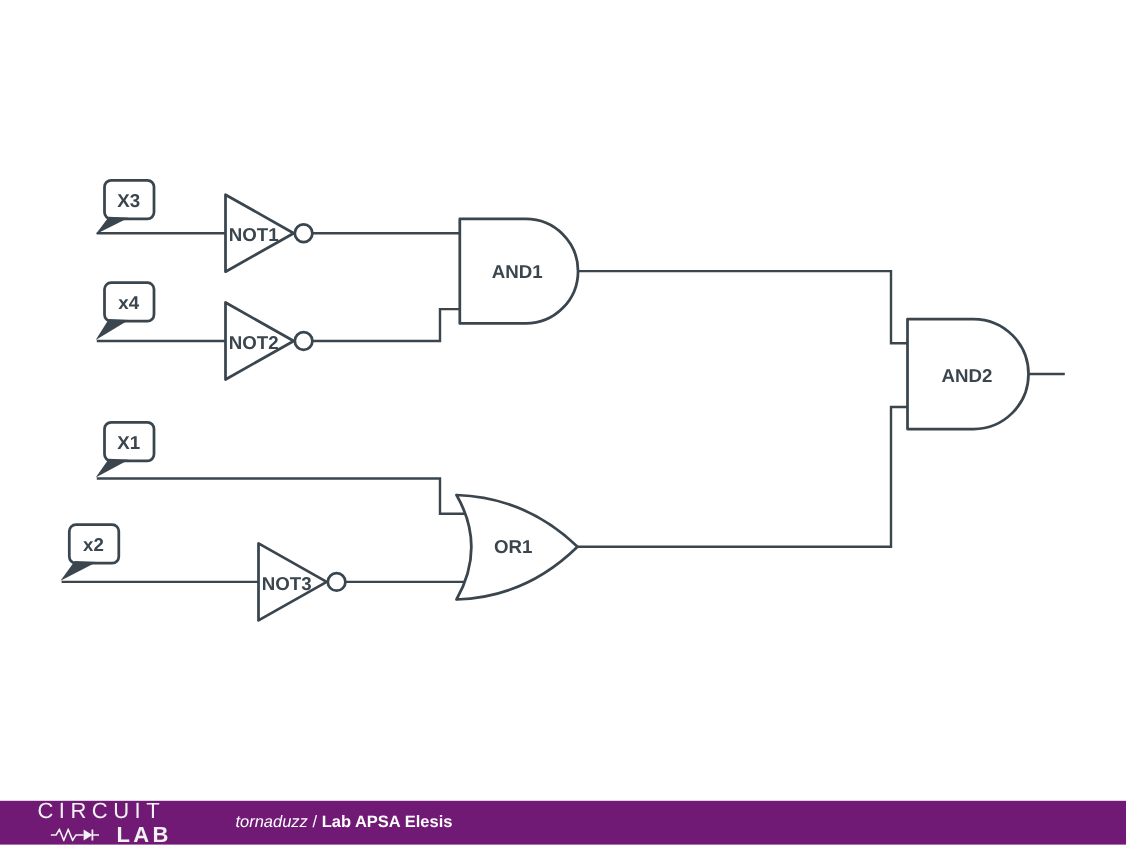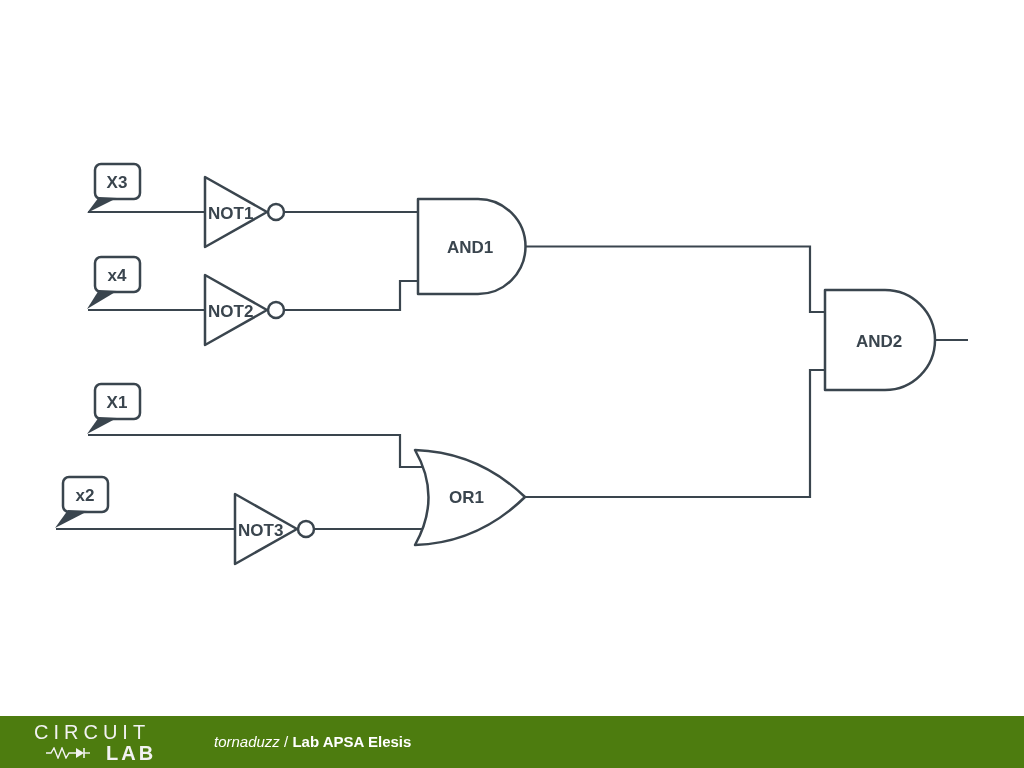--- a/index.html
+++ b/index.html
@@ -18,22 +18,22 @@
   .flag-box { fill: #ffffff; stroke: #3a454e; stroke-width: 2.5; }
   .flag-tail { fill: #3a454e; stroke: none; }
   .gate-label, .flag-label {
     fill: #3a454e;
     font-family: "Liberation Sans", sans-serif;
     font-size: 17px;
     font-weight: bold;
   }
   .footer {
     position: absolute; left: 0; bottom: 0;
-    width: 1024px; height: 52px;
-    background: #4d7c0f;
+    width: 1024px; height: 40px;
+    background: #701a75;
     display: flex; align-items: center;
     color: #ffffff;
   }
   .logo {
     margin-left: 34px;
     width: 150px;
     display: flex; flex-direction: column; justify-content: center;
     line-height: 1;
   }
   .logo-top {

